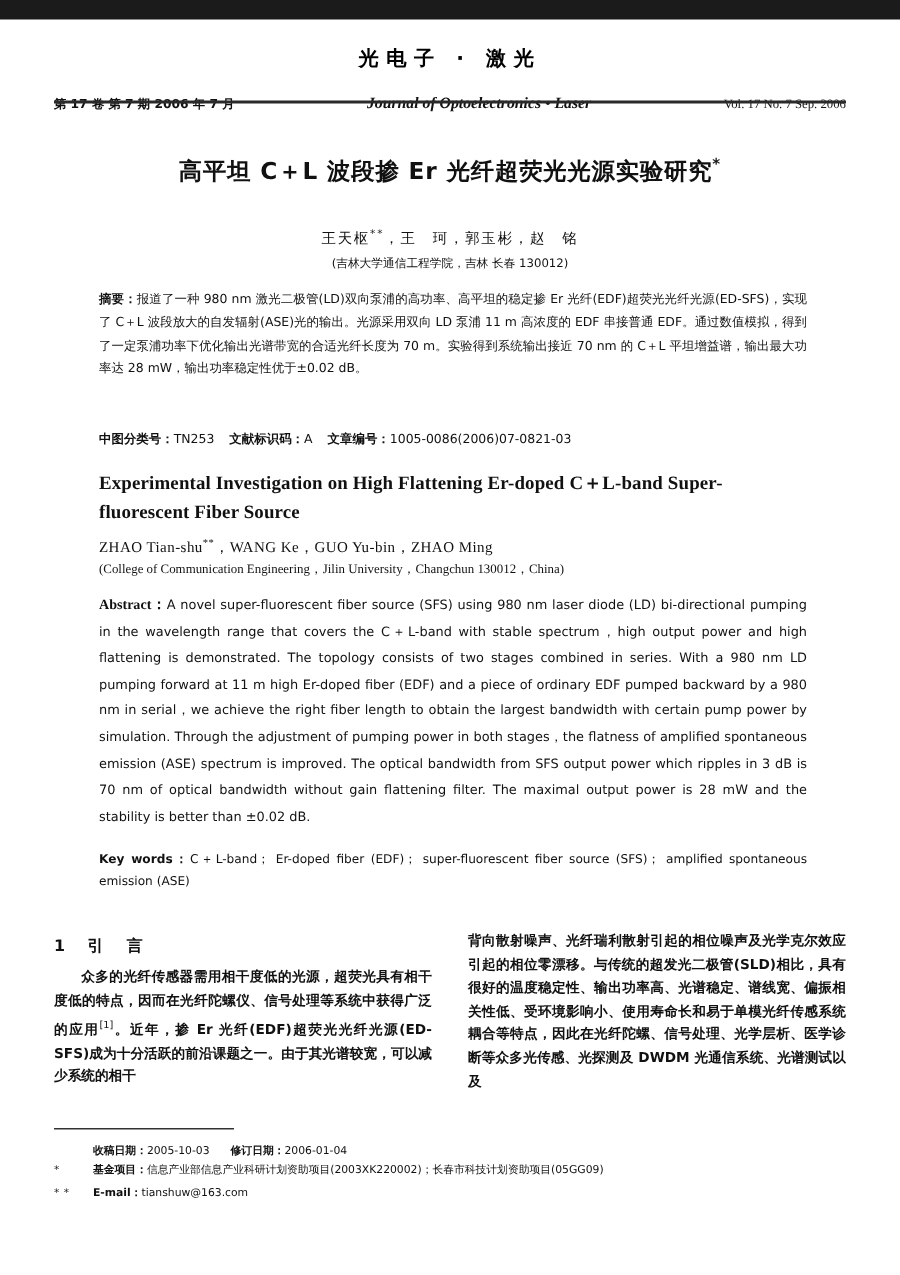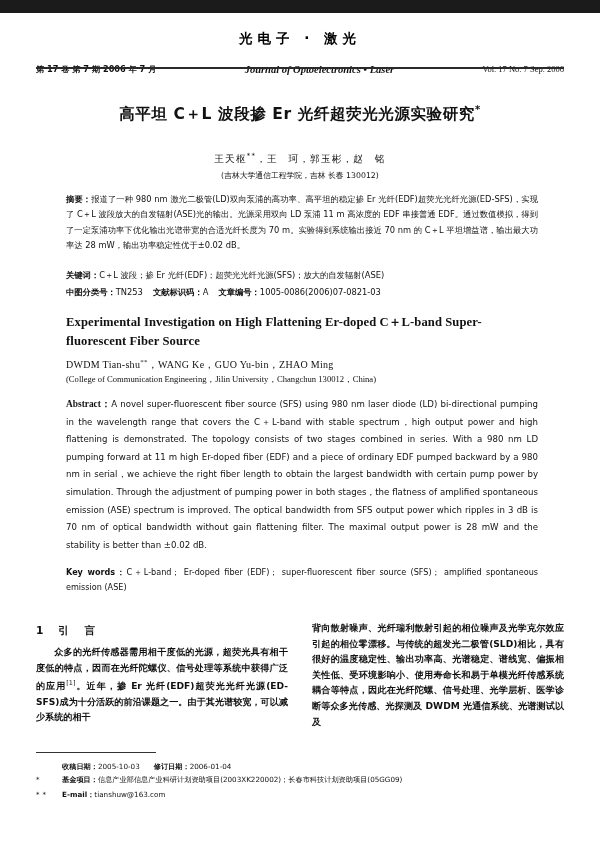--- a/index.html
+++ b/index.html
@@ -289,31 +289,30 @@
   <div class="rule-top"></div>
 
   <div class="title-cn"><span>高平坦 C＋L 波段掺 Er 光纤超荧光光源实验研究</span><span class="star">*</span></div>
 
   <div class="authors-cn"><span>王天枢</span><sup>**</sup><span>，王　珂，郭玉彬，赵　铭</span></div>
 
   <div class="affil-cn">(吉林大学通信工程学院，吉林 长春 130012)</div>
 
   <div class="abs-cn"><b>摘要：</b><span>报道了一种 980 nm 激光二极管(LD)双向泵浦的高功率、高平坦的稳定掺 Er 光纤(EDF)超荧光光纤光源(ED-SFS)，实现了 C＋L 波段放大的自发辐射(ASE)光的输出。光源采用双向 LD 泵浦 11 m 高浓度的 EDF 串接普通 EDF。通过数值模拟，得到了一定泵浦功率下优化输出光谱带宽的合适光纤长度为 70 m。实验得到系统输出接近 70 nm 的 C＋L 平坦增益谱，输出最大功率达 28 mW，输出功率稳定性优于±0.02 dB。</span></div>
 
-  <div class="kw-cn"><b>关键词：</b><span>C＋L 波段；掺 Er 光纤(EDF)；超荧光光纤光源(SFS)；放大的自发辐射(ASE)</span></div>
 
   <div class="clsline">
     <span><span class="lab">中图分类号：</span><span>TN253</span></span>
     <span><span class="lab">文献标识码：</span><span>A</span></span>
     <span><span class="lab">文章编号：</span><span>1005-0086(2006)07-0821-03</span></span>
   </div>
 
   <div class="title-en">Experimental Investigation on High Flattening Er-doped C＋L-band Super-fluorescent Fiber Source</div>
 
-  <div class="authors-en"><span>DWDM Tian-shu</span><sup>**</sup><span>，WANG Ke，GUO Yu-bin，ZHAO Ming</span></div>
+  <div class="authors-en"><span>ZHAO Tian-shu</span><sup>**</sup><span>，WANG Ke，GUO Yu-bin，ZHAO Ming</span></div>
 
   <div class="affil-en">(College of Communication Engineering，Jilin University，Changchun 130012，China)</div>
 
   <div class="abs-en"><span class="lead">Abstract：</span><span>A novel super-fluorescent fiber source (SFS) using 980 nm laser diode (LD) bi-directional pumping in the wavelength range that covers the C＋L-band with stable spectrum，high output power and high flattening is demonstrated. The topology consists of two stages combined in series. With a 980 nm LD pumping forward at 11 m high Er-doped fiber (EDF) and a piece of ordinary EDF pumped backward by a 980 nm in serial，we achieve the right fiber length to obtain the largest bandwidth with certain pump power by simulation. Through the adjustment of pumping power in both stages，the flatness of amplified spontaneous emission (ASE) spectrum is improved. The optical bandwidth from SFS output power which ripples in 3 dB is 70 nm of optical bandwidth without gain flattening filter. The maximal output power is 28 mW and the stability is better than ±0.02 dB.</span></div>
 
   <div class="kw-en"><span class="lead">Key words：</span><span>C＋L-band； Er-doped fiber (EDF)； super-fluorescent fiber source (SFS)； amplified spontaneous emission (ASE)</span></div>
 
   <div class="sec-head"><span>1</span>&nbsp;&nbsp;<span>引　言</span></div>
 
   <div class="col-left">

